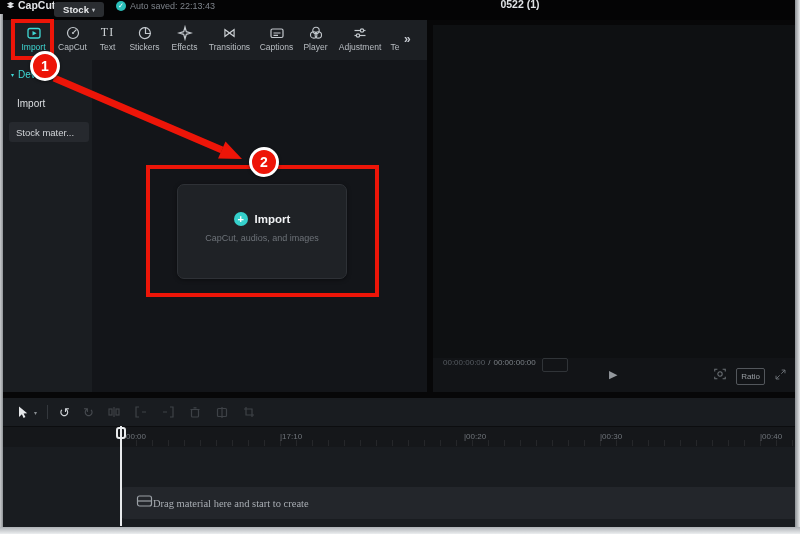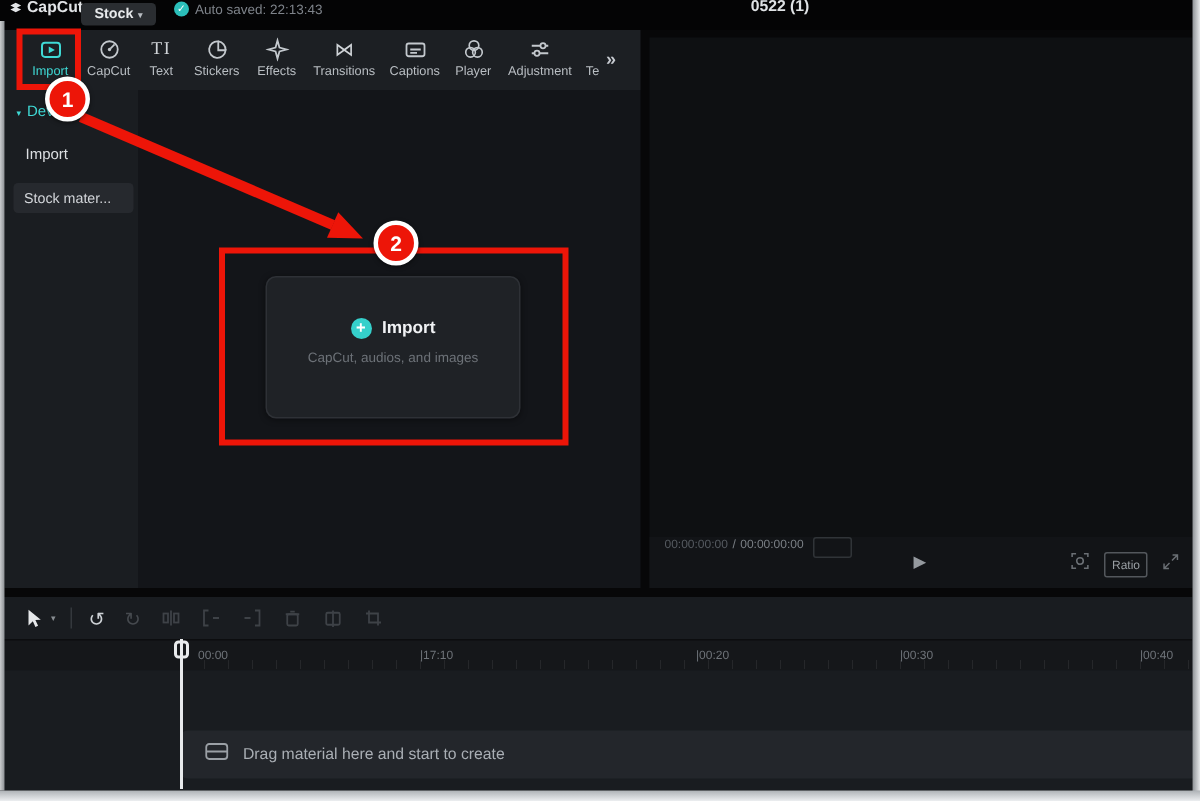--- a/index.html
+++ b/index.html
@@ -71,21 +71,21 @@
   .t-redo{margin-left:13px;color:#464a4f;font-size:13px;}
   .t-dim{margin-left:13px;}
   .ruler{left:0;top:28px;width:795px;height:20px;background:#15171a;border-top:1px solid #0c0d0f;}
   .ruler-ticks{left:120px;top:13px;width:675px;height:6px;
       background-image:repeating-linear-gradient(to right,rgba(255,255,255,.07) 0 1px,transparent 1px 16px);}
   .rlabel{top:5px;color:#6f747a;font-size:8px;white-space:nowrap;}
   .playhead-line{left:120px;top:28px;width:2px;height:100px;background:#e8eaec;z-index:5;}
   .playhead-head{left:116px;top:29px;width:6px;height:8px;border:2px solid #e8eaec;border-radius:3px;background:transparent;z-index:6;}
   .track{left:120px;top:89px;width:675px;height:32px;background:#23262b;border-radius:5px 0 0 5px;display:flex;align-items:center;}
   .track-icon{margin-left:16px;}
-  .track-text{margin-left:9px;color:#a9aeb4;font-size:10.5px;}
+  .track-text{margin-left:0;color:#a9aeb4;font-size:10.5px;font-family:Liberation Serif, serif;}
 
   
   .edge-right{right:0;top:0;width:5px;height:534px;background:linear-gradient(to right,#8e9296,#e6e8ea);}
   .edge-bottom{left:0;top:527px;width:800px;height:7px;background:linear-gradient(#aeb2b6,#eceef0);}
   .edge-left{left:0;top:14px;width:3px;height:513px;background:linear-gradient(to right,#caccce,#8e9296);}
 
   
   .ann-rect1{left:11px;top:19px;width:43px;height:41px;border:4px solid #ed1508;box-sizing:border-box;z-index:40;}
   .ann-rect2{left:146px;top:165px;width:233px;height:132px;border:4px solid #ed1508;box-sizing:border-box;z-index:40;}
   .badge{width:24px;height:24px;border:3px solid #fff;border-radius:50%;background:#ed1508;color:#fff;
@@ -287,21 +287,21 @@
       </span>
       <span class="tool t-dim">
         <svg width="14" height="14" viewBox="0 0 14 14" stroke="#3e4247" stroke-width="1.2" fill="none">
             <path d="M4 2 V10 H12 M2 4 H10 V12"></path>
           </svg>
       </span>
     </div>
 
     <div class="abs ruler">
       <div class="abs ruler-ticks"></div>
-      <span class="abs rlabel" style="left:132px">00:00</span>
+      <span class="abs rlabel" style="left:126px">00:00</span>
       <span class="abs rlabel" style="left:280px">|17:10</span>
       <span class="abs rlabel" style="left:464px">|00:20</span>
       <span class="abs rlabel" style="left:600px">|00:30</span>
       <span class="abs rlabel" style="left:760px">|00:40</span>
     </div>
 
     <div class="abs playhead-head"></div>
     <div class="abs playhead-line"></div>
 
     <div class="abs track">

